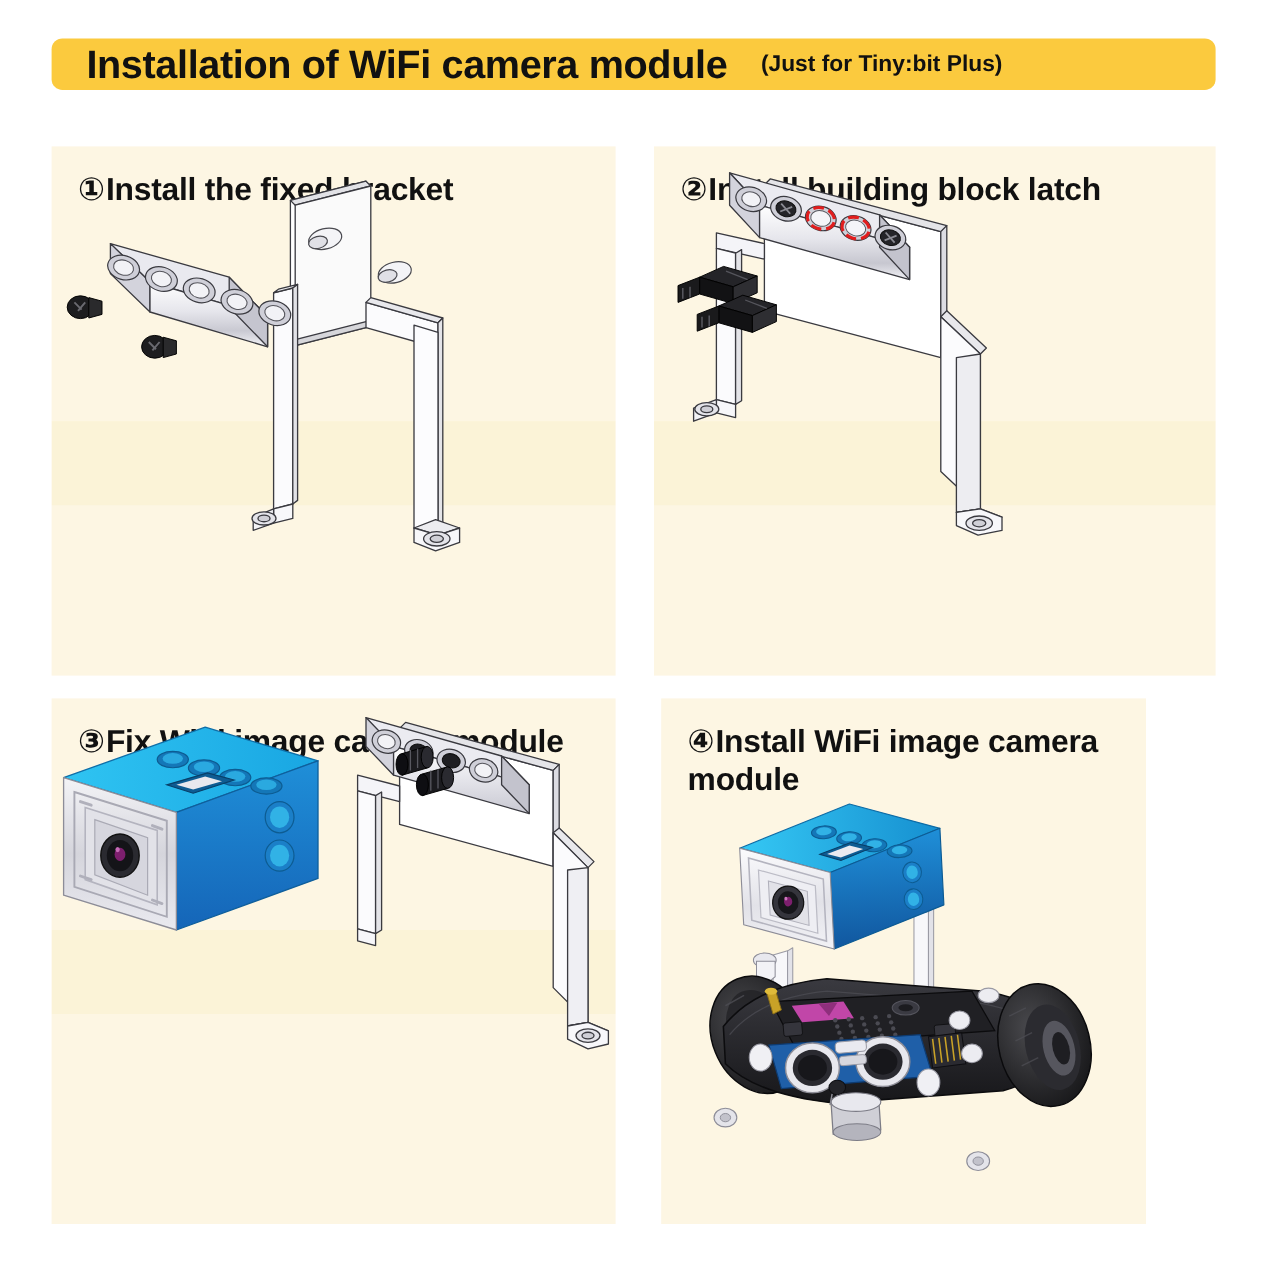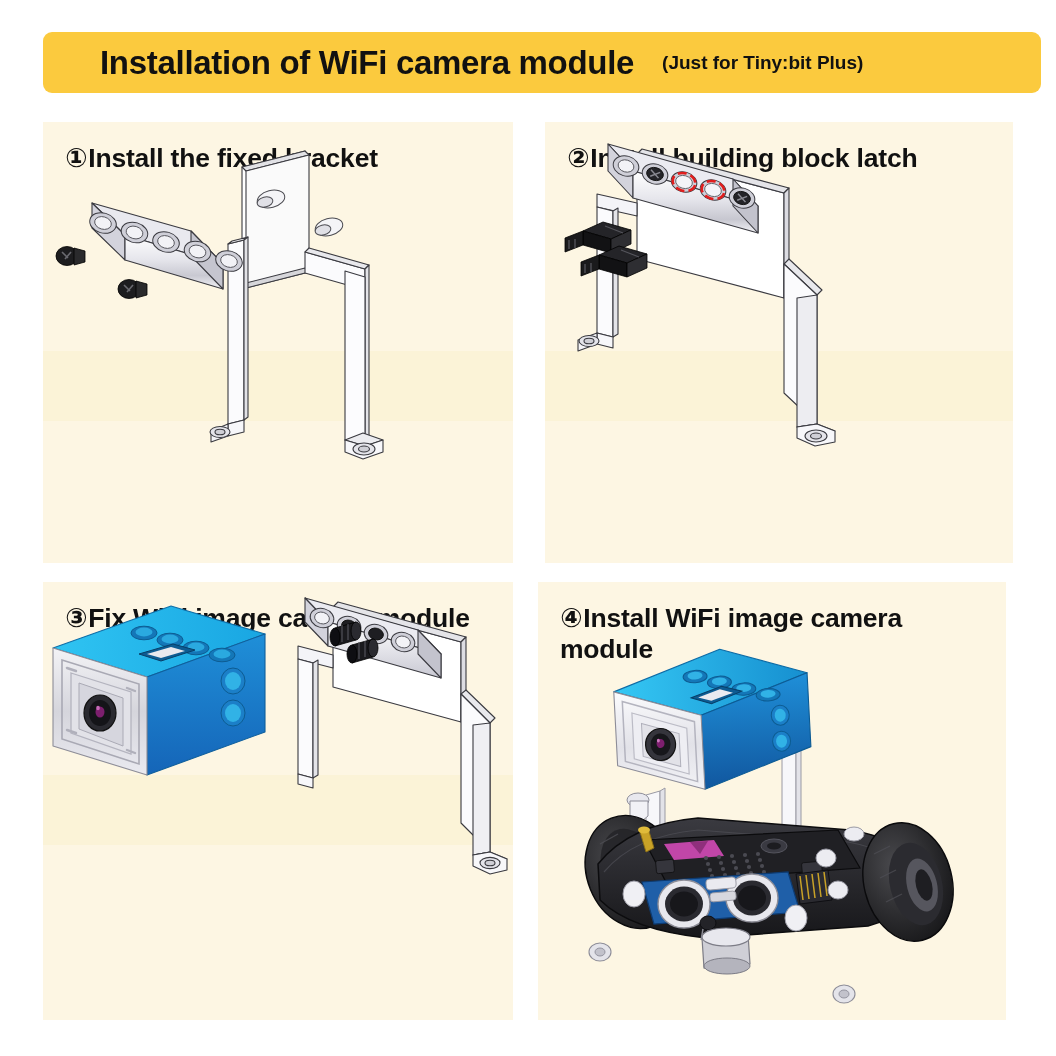--- a/index.html
+++ b/index.html
@@ -7,41 +7,41 @@
     width:1056px;height:1056px;
     background:#ffffff;
     font-family:"Liberation Sans","DejaVu Sans",sans-serif;
     overflow:hidden;
     position:relative;
   }
   .page{position:absolute;inset:0;}
 
   
   .banner{
-    position:absolute;left:43px;top:32px;width:970px;height:61px;
+    position:absolute;left:43px;top:32px;width:970px;height:43px;
     background:#fbca3e;border-radius:9px;
-    display:flex;align-items:center;padding-left:28px;
+    display:flex;align-items:center;
   }
   .banner-title{
     font-size:33px;font-weight:bold;color:#111;
     letter-spacing:-0.3px;margin-left:29px;white-space:nowrap;
   }
   .banner-sub{
     font-size:19px;font-weight:bold;color:#111;
     margin-left:28px;white-space:nowrap;
   }
 
   
   .panel{
     position:absolute;background:#fdf6e3;overflow:hidden;
   }
   .p1{left:43px;top:122px;width:470px;height:441px;}
   .p2{left:545px;top:122px;width:468px;height:441px;}
   .p3{left:43px;top:582px;width:470px;height:438px;}
-  .p4{left:538px;top:582px;width:468px;height:438px;}
+  .p4{left:551px;top:582px;width:404px;height:438px;}
 
   .step-head{
     position:absolute;left:22px;top:21px;right:12px;
     font-size:26.5px;font-weight:bold;color:#111;
     line-height:1.17;letter-spacing:-0.2px;
   }
   .circ-num{
     display:inline-block;vertical-align:baseline;margin-right:1px;
   }
   .art{position:absolute;left:0;top:0;width:100%;height:100%;pointer-events:none;}

